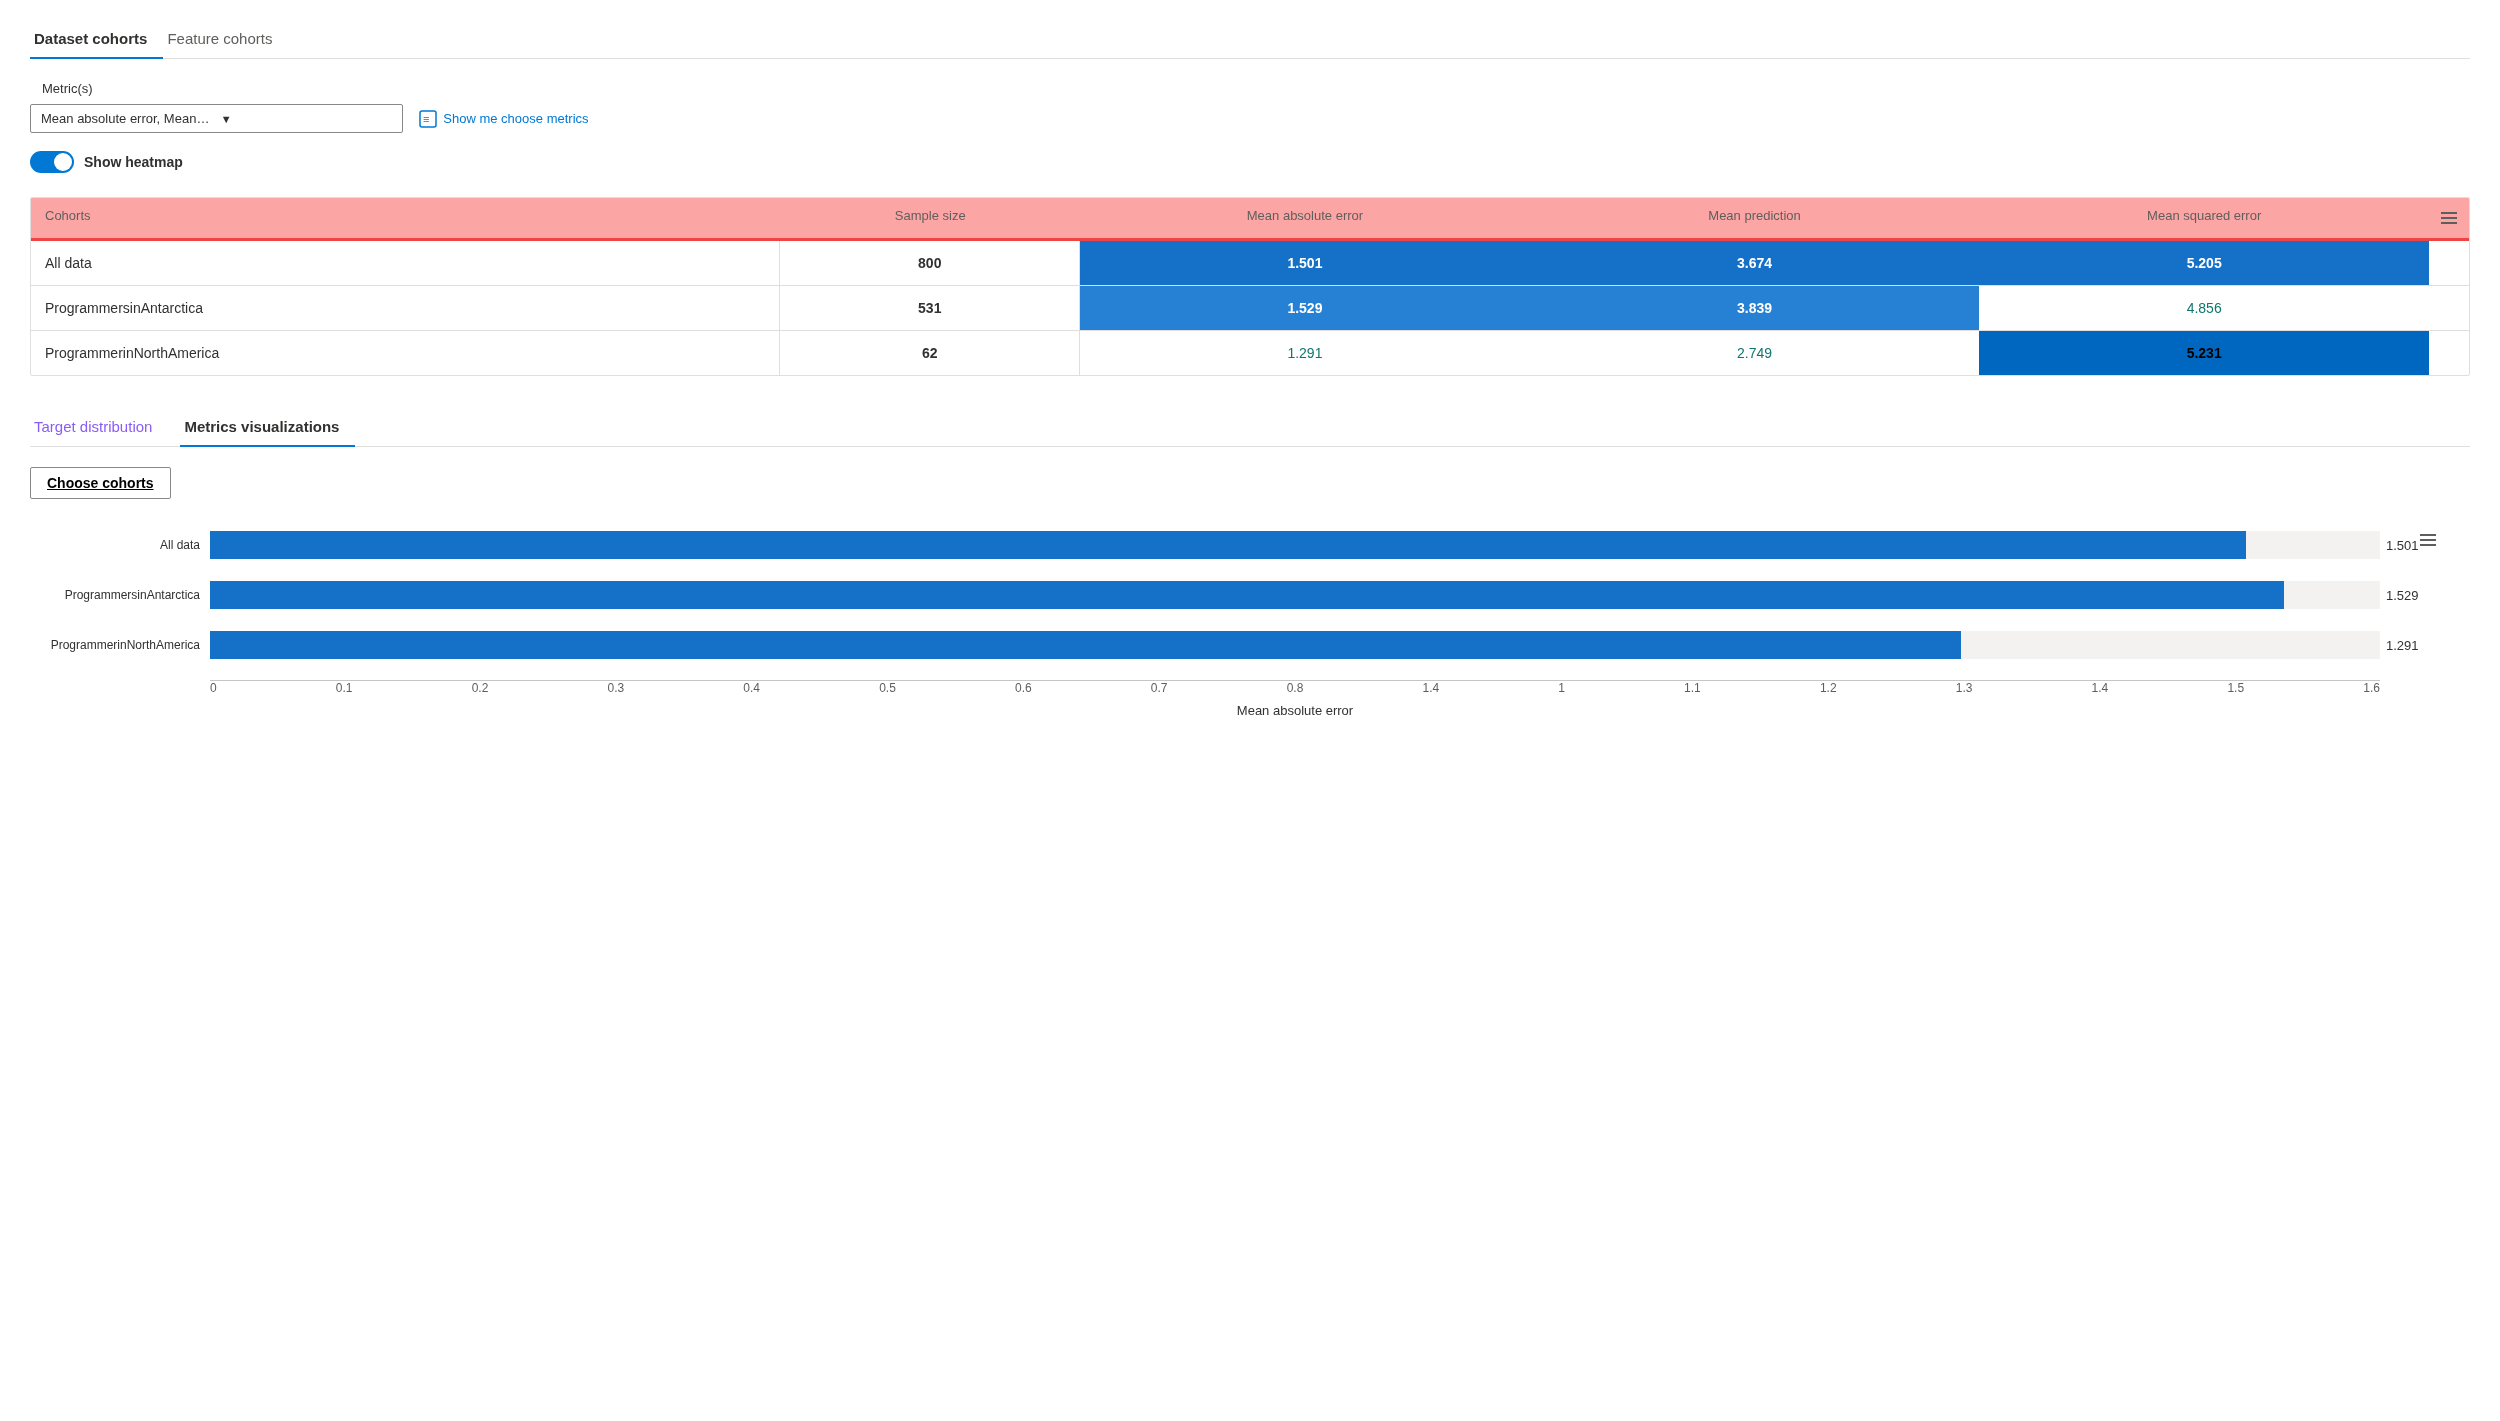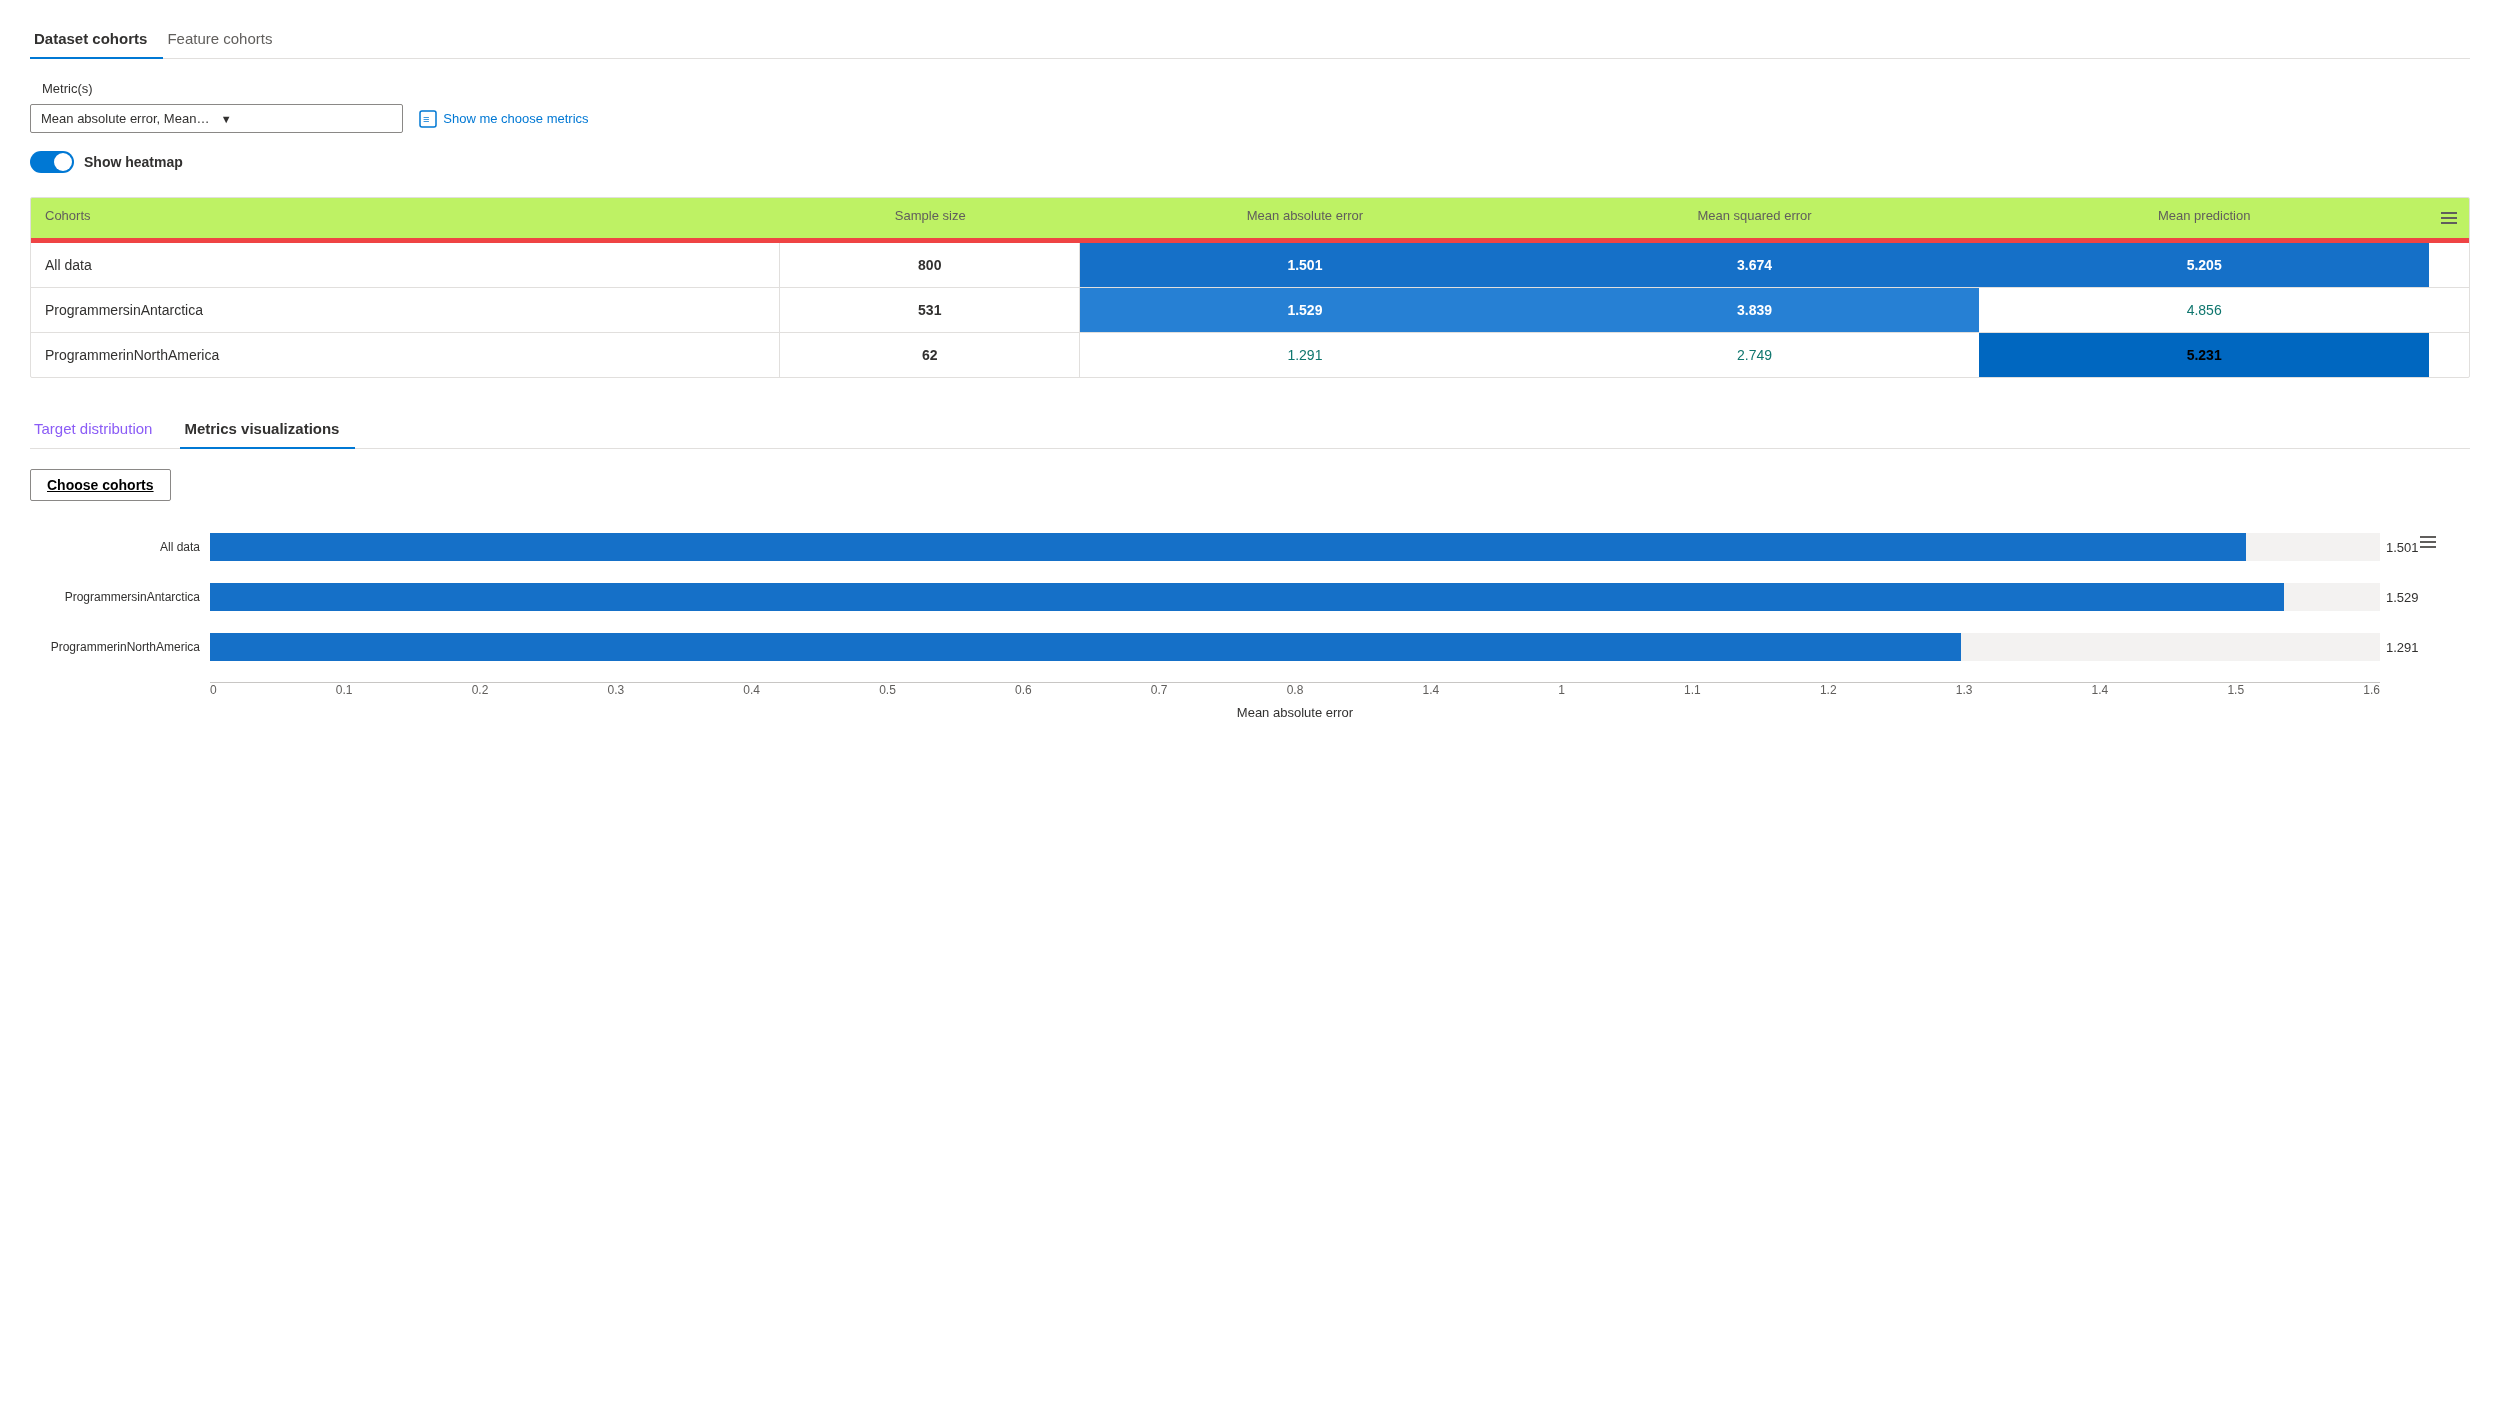--- a/index.html
+++ b/index.html
@@ -117,22 +117,22 @@
     .table-container {
       width: 100%;
       border: 1px solid #e1dfdd;
       border-radius: 2px;
       margin-bottom: 32px;
       overflow: hidden;
     }
     .table-header {
       display: grid;
       grid-template-columns: 2.5fr 1fr 1.5fr 1.5fr 1.5fr 40px;
-      background: #bef264;
-      border-bottom: 5px solid #ef4444;
+      background: #fca5a5;
+      border-bottom: 3px solid #ef4444;
     }
     .th {
       padding: 10px 14px;
       font-size: 13px;
       color: #605e5c;
       text-align: center;
       font-weight: 400;
     }
     .th.left { text-align: left; }
     .table-row-data {
@@ -266,22 +266,22 @@
     </div>
     <span class="toggle-label">Show heatmap</span>
   </div>
 
   
   <div class="table-container">
     <div class="table-header">
       <div class="th left">Cohorts</div>
       <div class="th">Sample size</div>
       <div class="th">Mean absolute error</div>
+      <div class="th">Mean prediction</div>
       <div class="th">Mean squared error</div>
-      <div class="th">Mean prediction</div>
       <div class="th">
         <div class="hamburger">
           <div class="hamburger-line"></div>
           <div class="hamburger-line"></div>
           <div class="hamburger-line"></div>
         </div>
       </div>
     </div>
 
     <div class="table-row-data">

